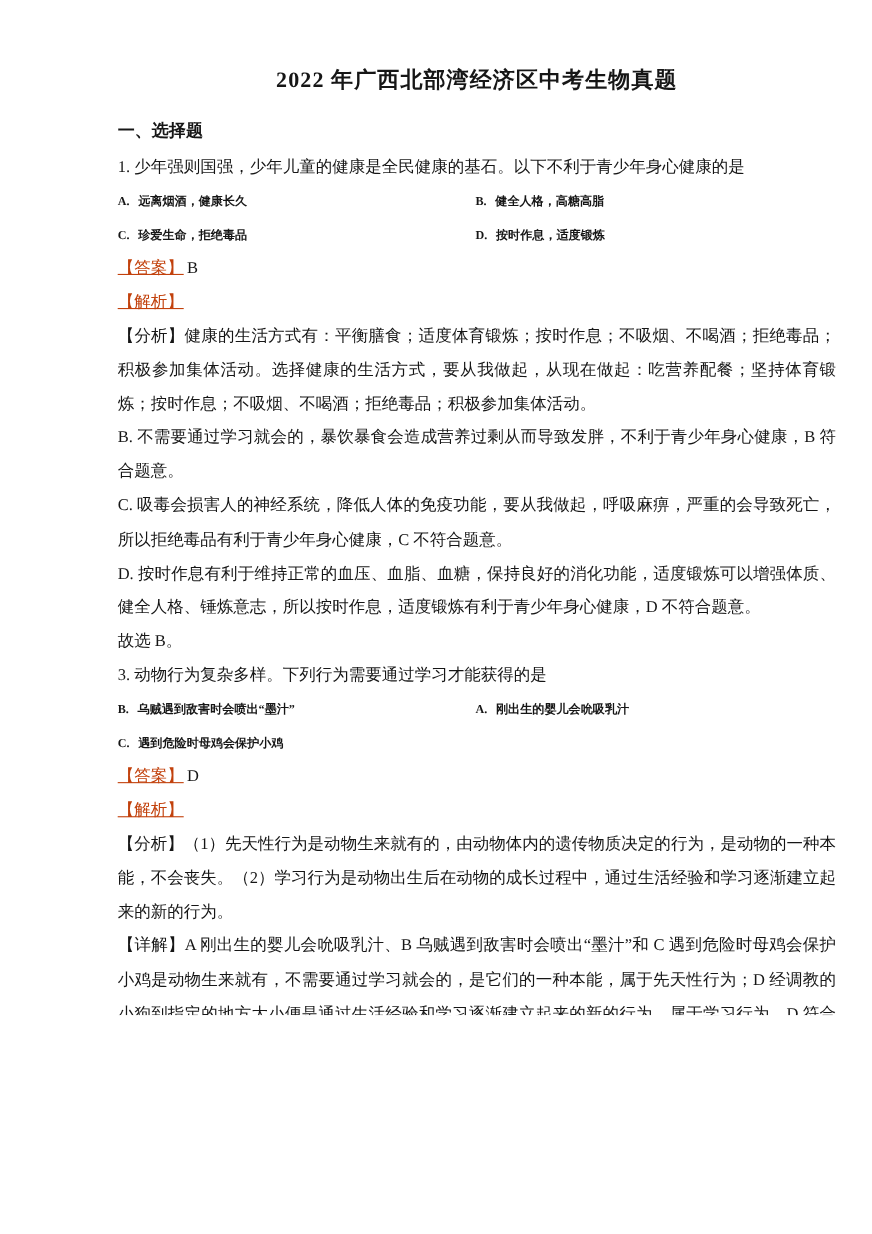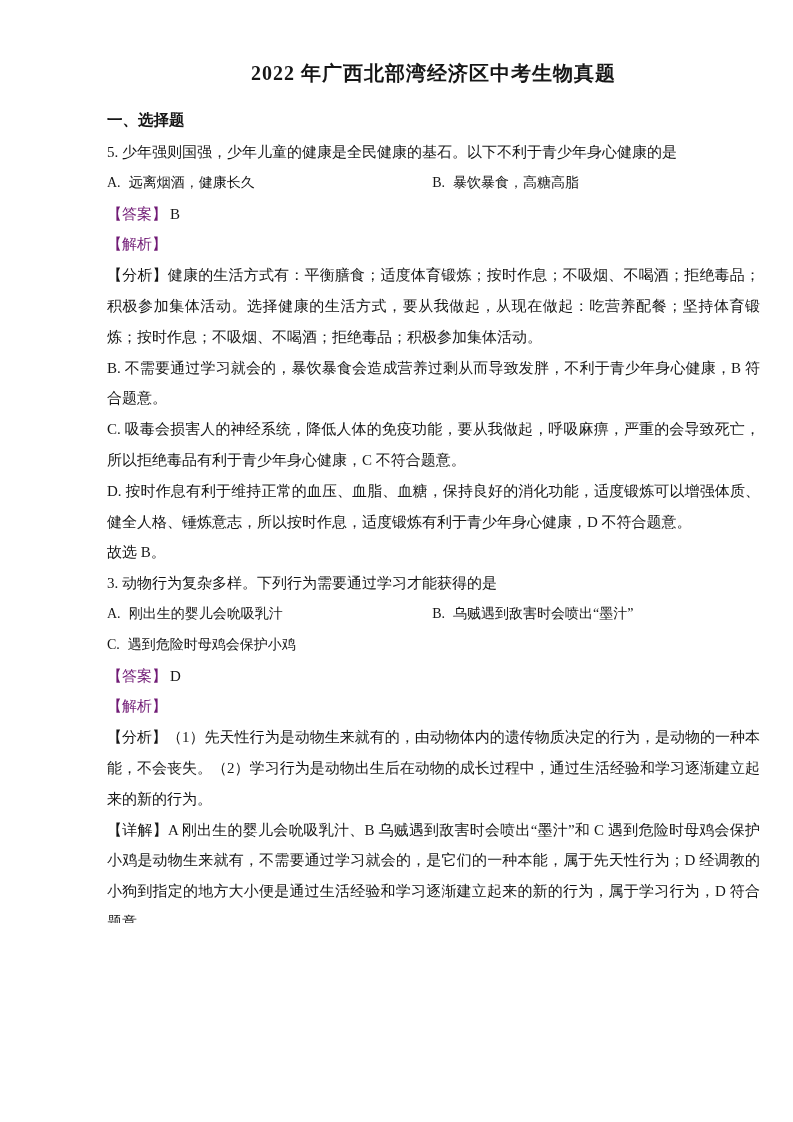--- a/index.html
+++ b/index.html
@@ -19,51 +19,59 @@
     line-height:34px;margin:0 0 13px 0;letter-spacing:1px;
   }
   .section-heading{
     font-size:15.5px;font-weight:bold;line-height:31px;margin:14px 0 2px 0;
   }
   .para{
     font-size:15px;line-height:30.8px;margin:0;
     text-align:justify;
   }
   .opt-row{display:flex;}
-  .opt{width:49.8%;font-size:14px;line-height:30.8px;}
+  .opt{width:49.8%;font-size:11px;line-height:30.8px;font-weight:bold;}
   .opt:last-child{width:50.2%;}
   .opt-label{margin-right:8px;}
-  .blue{color:#701a75;}
+  .blue{color:#c2410c;text-decoration:underline;}
   .answer-val{margin-left:3px;}
   .footer{
     position:absolute;left:0;right:0;top:1058px;
     text-align:right;
     font-family:"Liberation Sans","DejaVu Sans",sans-serif;
     font-size:16px;color:#ec4899;
   }
 </style>
 </head>
 <body>
 
 <div class="page">
   <div class="content">
 
     <h1 class="doc-title">2022 年广西北部湾经济区中考生物真题</h1>
 
     <h2 class="section-heading">一、选择题</h2>
 
     <section>
-      <p class="para">5. 少年强则国强，少年儿童的健康是全民健康的基石。以下不利于青少年身心健康的是</p>
+      <p class="para">1. 少年强则国强，少年儿童的健康是全民健康的基石。以下不利于青少年身心健康的是</p>
 
       <div class="opt-row">
         <div class="opt">
           <span class="opt-label">A.</span><span>远离烟酒，健康长久</span>
         </div>
         <div class="opt">
-          <span class="opt-label">B.</span><span>暴饮暴食，高糖高脂</span>
+          <span class="opt-label">B.</span><span>健全人格，高糖高脂</span>
+        </div>
+      </div>
+      <div class="opt-row">
+        <div class="opt">
+          <span class="opt-label">C.</span><span>珍爱生命，拒绝毒品</span>
+        </div>
+        <div class="opt">
+          <span class="opt-label">D.</span><span>按时作息，适度锻炼</span>
         </div>
       </div>
 
       <p class="para">
         <span class="blue">【答案】</span><span class="answer-val">B</span>
       </p>
       <p class="para">
         <span class="blue">【解析】</span>
       </p>
 
@@ -72,24 +80,24 @@
       <p class="para">C. 吸毒会损害人的神经系统，降低人体的免疫功能，要从我做起，呼吸麻痹，严重的会导致死亡，所以拒绝毒品有利于青少年身心健康，C 不符合题意。</p>
       <p class="para">D. 按时作息有利于维持正常的血压、血脂、血糖，保持良好的消化功能，适度锻炼可以增强体质、健全人格、锤炼意志，所以按时作息，适度锻炼有利于青少年身心健康，D 不符合题意。</p>
       <p class="para">故选 B。</p>
     </section>
 
     <section>
       <p class="para">3. 动物行为复杂多样。下列行为需要通过学习才能获得的是</p>
 
       <div class="opt-row">
         <div class="opt">
-          <span class="opt-label">A.</span><span>刚出生的婴儿会吮吸乳汁</span>
+          <span class="opt-label">B.</span><span>乌贼遇到敌害时会喷出“墨汁”</span>
         </div>
         <div class="opt">
-          <span class="opt-label">B.</span><span>乌贼遇到敌害时会喷出“墨汁”</span>
+          <span class="opt-label">A.</span><span>刚出生的婴儿会吮吸乳汁</span>
         </div>
       </div>
       <div class="opt-row">
         <div class="opt">
           <span class="opt-label">C.</span><span>遇到危险时母鸡会保护小鸡</span>
         </div>
       </div>
 
       <p class="para">
         <span class="blue">【答案】</span><span class="answer-val">D</span>

